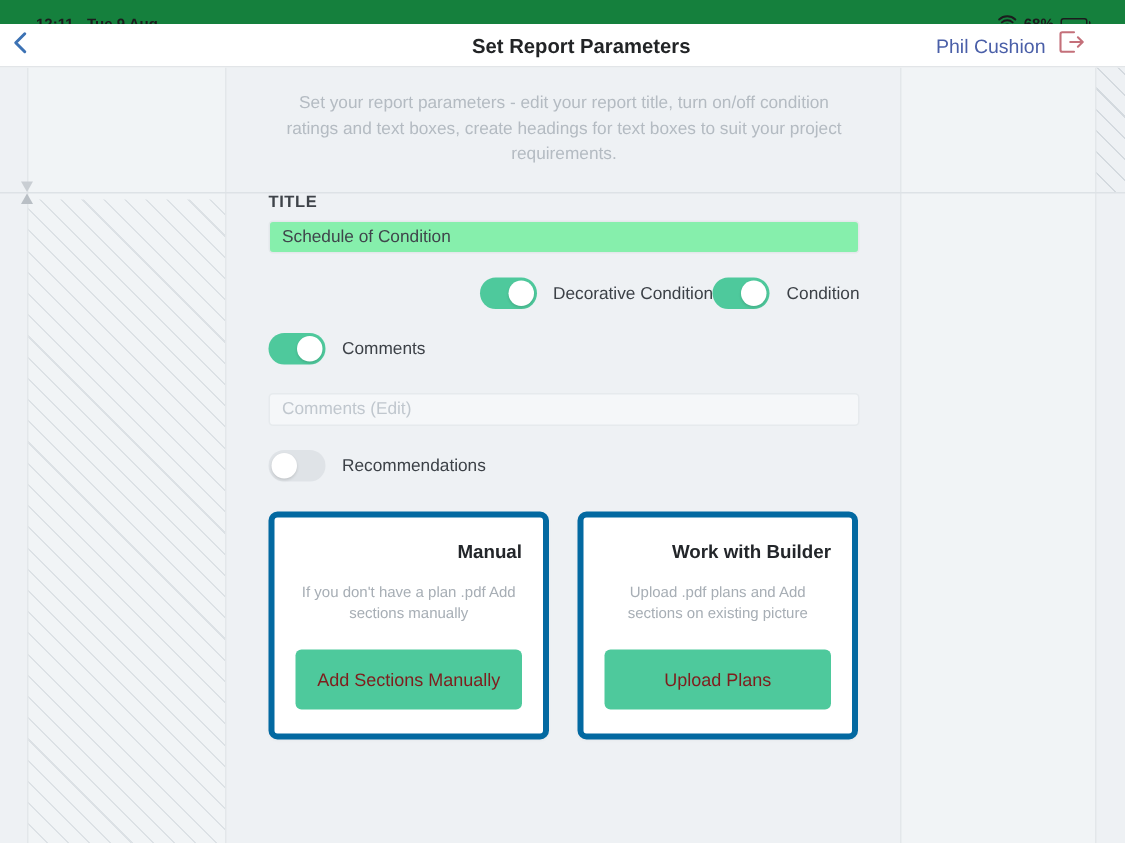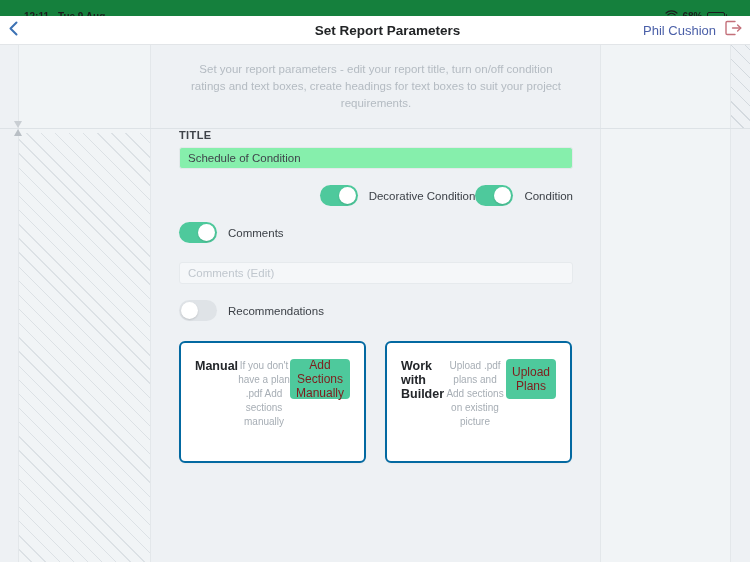--- a/index.html
+++ b/index.html
@@ -102,21 +102,21 @@
     font-weight: bold;
     color: #222426;
     pointer-events: none;
     padding-left: 25px;
   }
   .nav-right {
     margin-left: auto;
     display: flex;
     align-items: center;
     gap: 8px;
-    padding-right: 7px;
+    padding-right: 26px;
     z-index: 2;
   }
   .nav-user {
     color: #4a5fa8;
     font-size: 13px;
     cursor: pointer;
   }
   .logout-icon { display:block; cursor: pointer; }
 
   
@@ -252,27 +252,27 @@
 
   
   .cards {
     display: flex;
     gap: 19px;
     margin-top: 20px;
   }
   .card {
     width: 187px;
     background: #ffffff;
-    border: 2px solid #0369a1;
+    border: 4px solid #0369a1;
     border-radius: 6px;
     box-sizing: border-box;
     padding: 16px 14px 16px;
     display: flex;
-    flex-direction: row;
-    align-items: flex-start;
+    flex-direction: column;
+    align-items: flex-end;
     box-shadow: 0 1px 2px rgba(0,0,0,0.03);
   }
   .card-title {
     font-size: 12.5px;
     font-weight: bold;
     color: #23262a;
     margin-bottom: 14px;
   }
   .card-desc {
     font-size: 10px;

